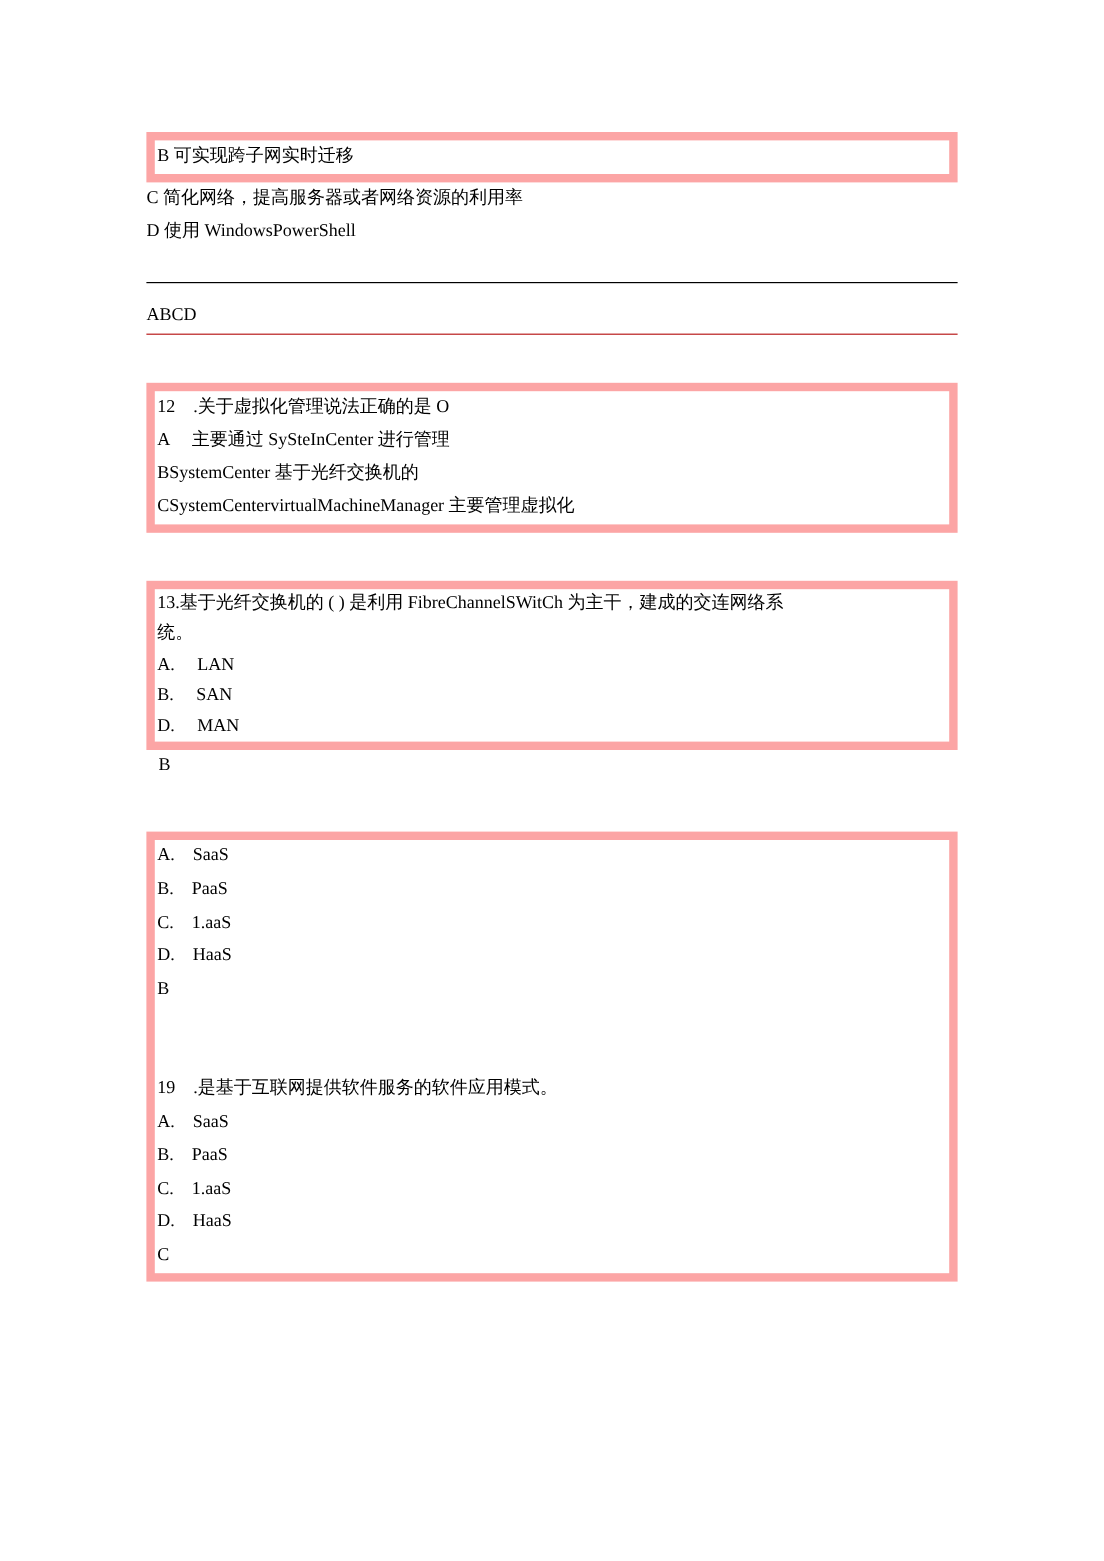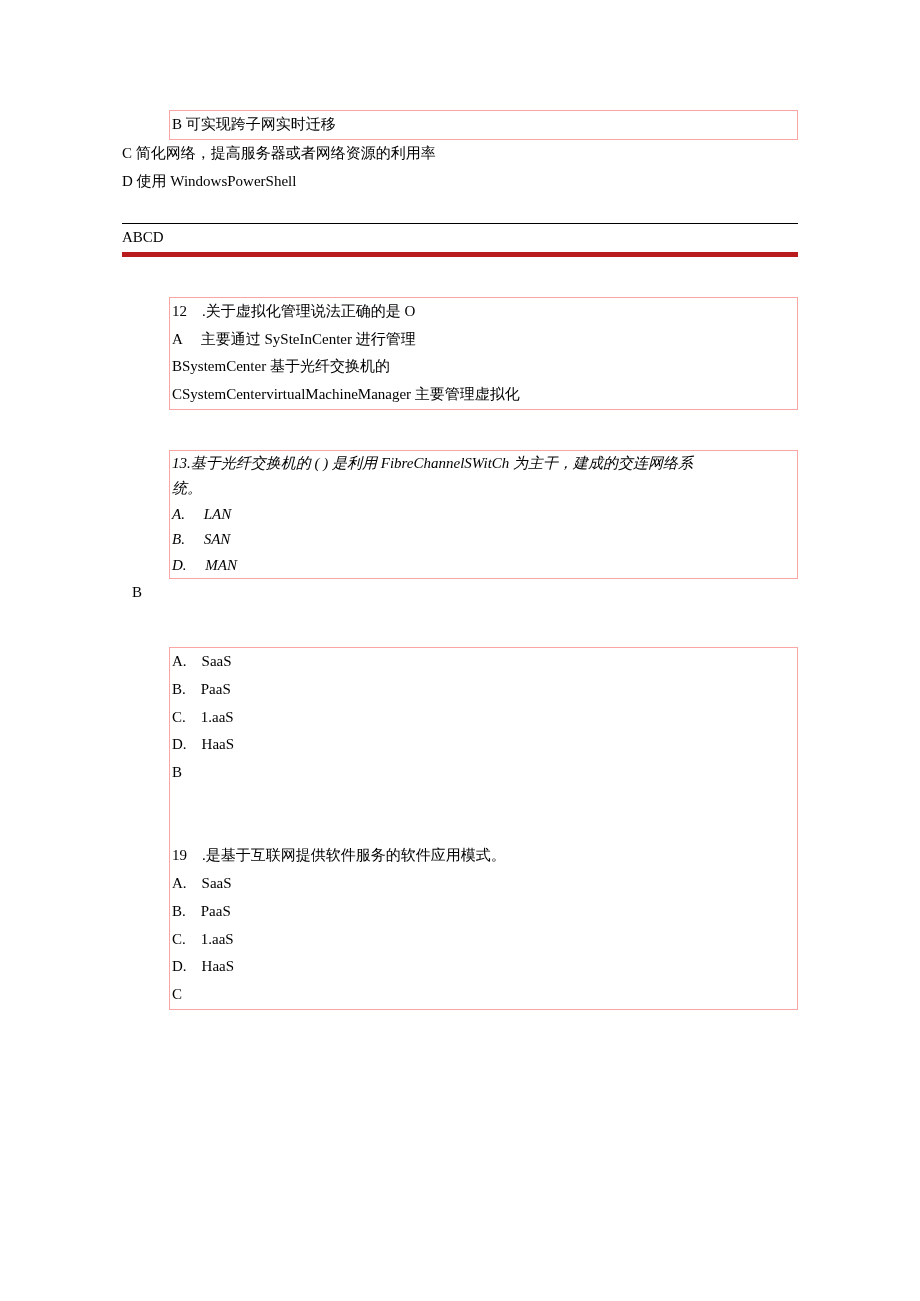--- a/index.html
+++ b/index.html
@@ -10,37 +10,37 @@
     font-size: 15px;
     color: #000;
     line-height: 1.85;
   }
   .page {
     width: 920px;
     box-sizing: border-box;
     padding: 110px 122px 60px 122px;
   }
   .boxed {
-    border: 1px solid #fca5a5;
+    border: 7px solid #fca5a5;
     padding: 0 2px;
-    margin-left: 47px;
   }
   .line {
     display: block;
   }
   .underline-wrap {
     border-bottom: 1px solid #000;
     height: 1.85em;
   }
   .answer-underlined {
-    border-bottom: 5px solid #b91c1c;
+    border-bottom: 1px solid #b91c1c;
     display: inline-block;
     min-width: 100%;
+    margin-top: 14px;
   }
-  .tight { line-height: 1.7; font-style: italic; }
+  .tight { line-height: 1.7; }
   .sp { height: 1.85em; }
   .gap { height: 40px; }
 </style>
 </head>
 <body>
 
 <div class="page">
 
   <div class="boxed">
     <span class="line">B 可实现跨子网实时迁移</span>

